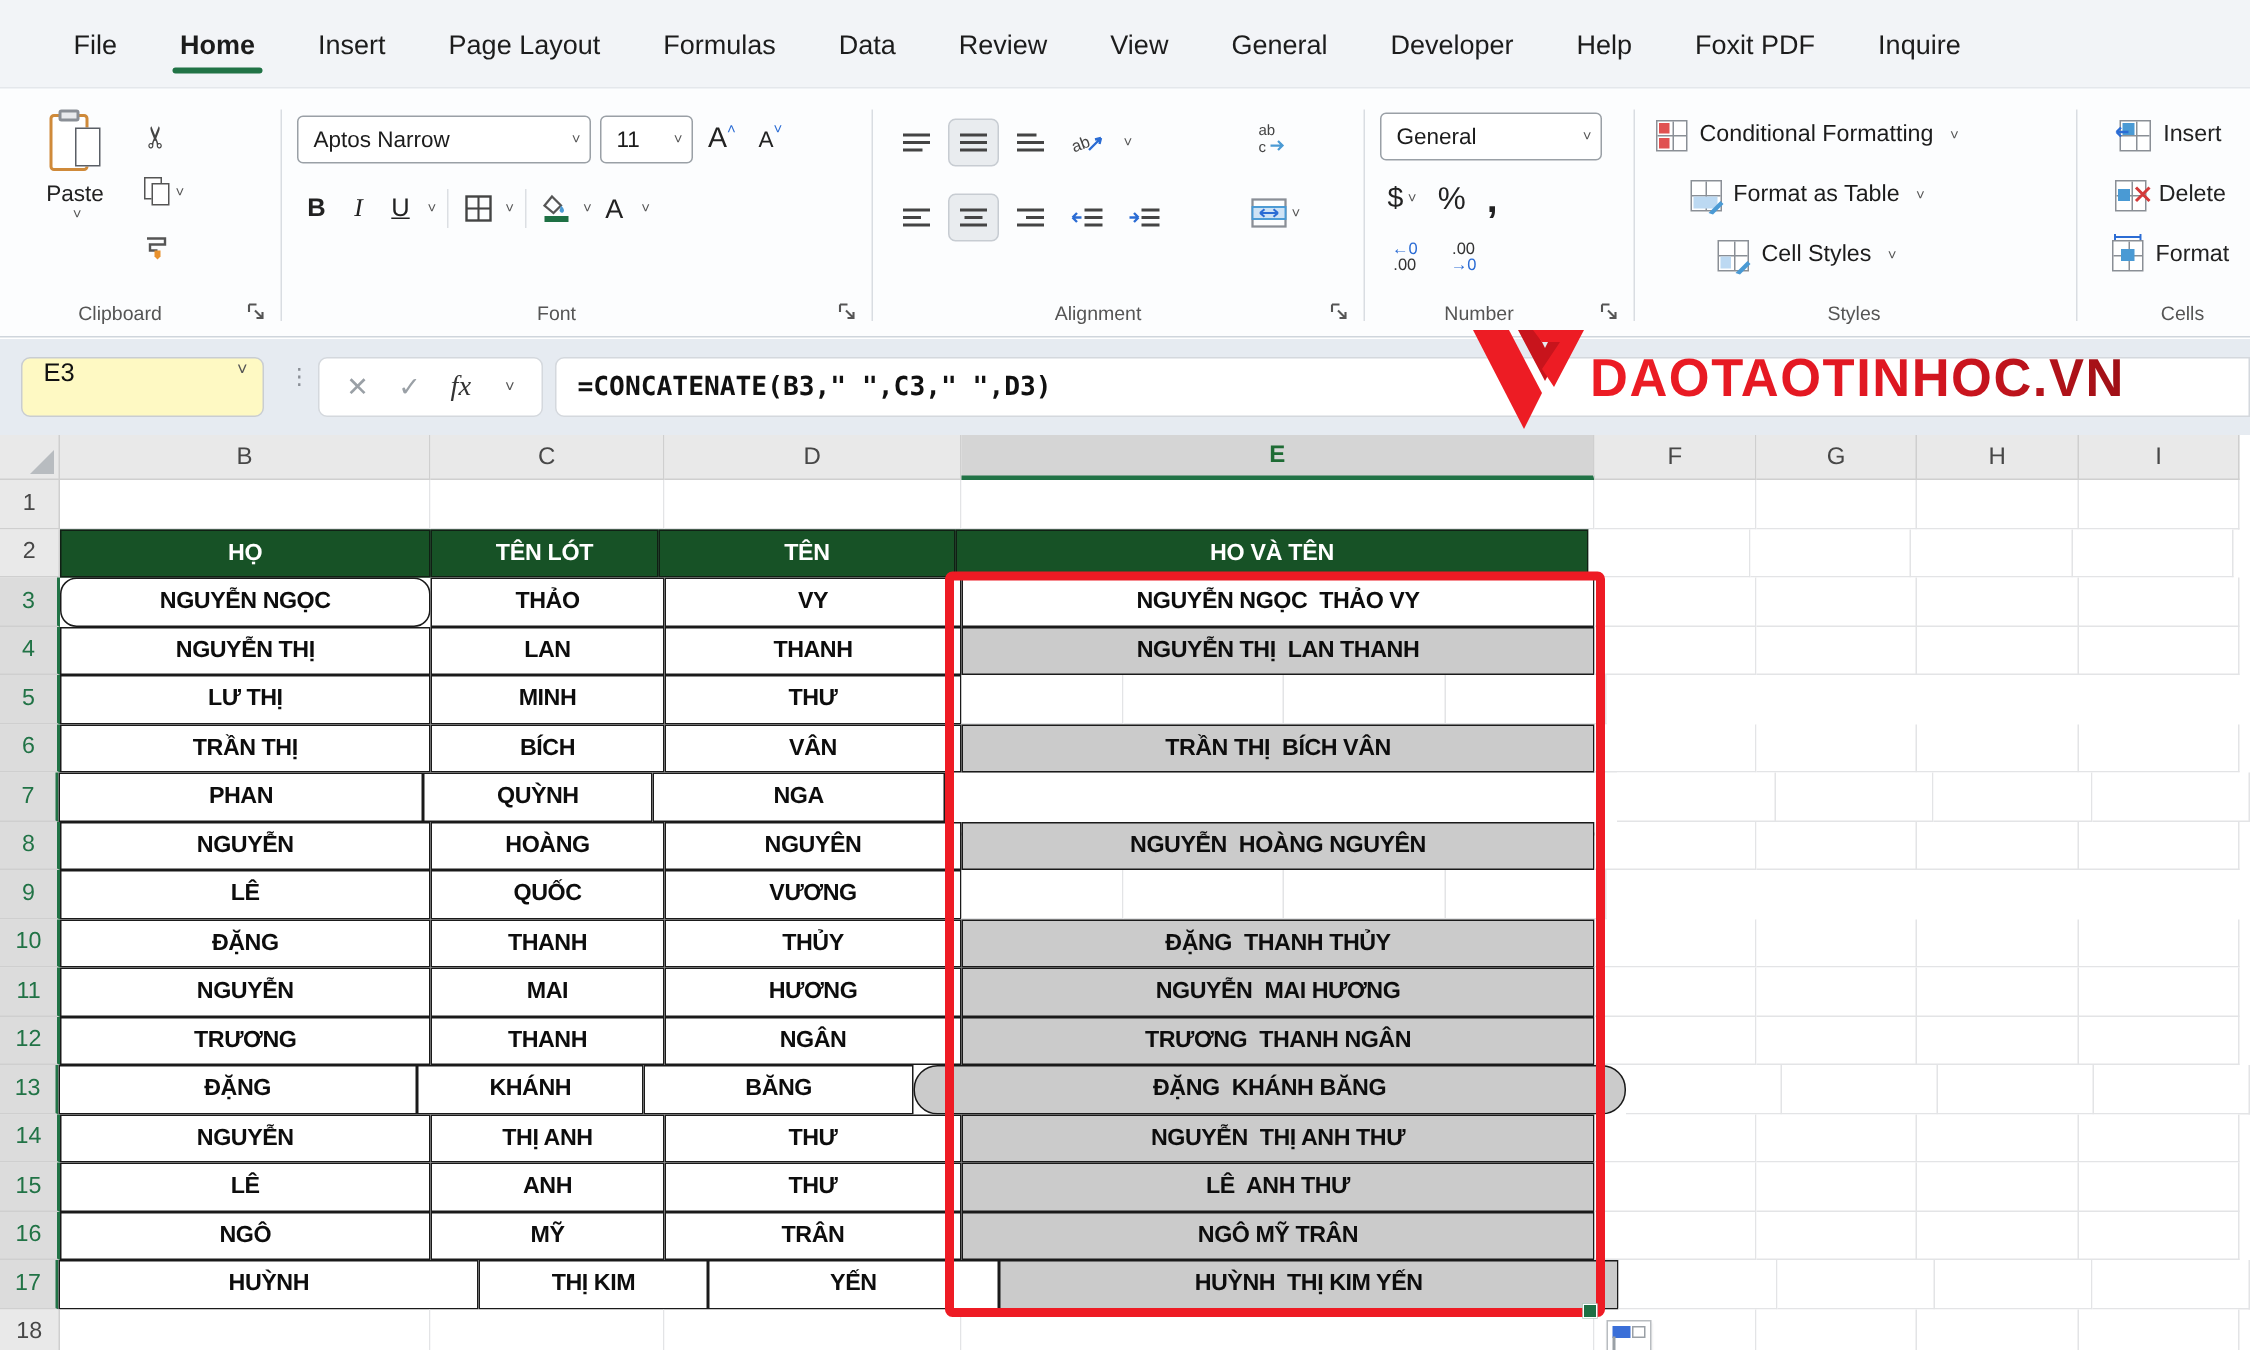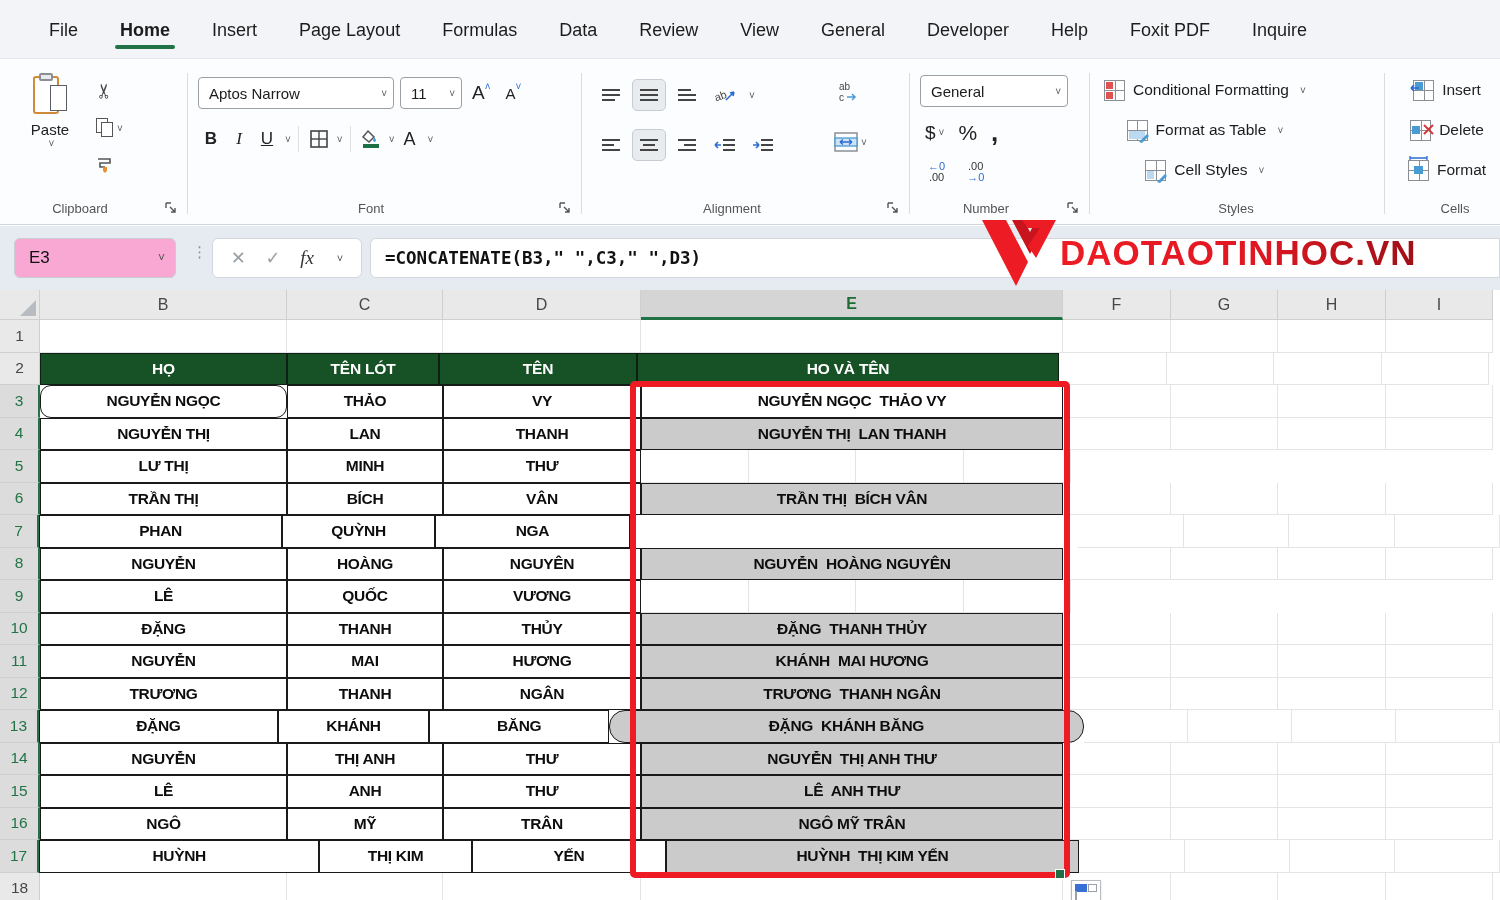--- a/index.html
+++ b/index.html
@@ -77,22 +77,22 @@
   .mini-grid::after { content:""; position:absolute; top:50%; left:0; right:0; height:1px; background:#8a8f96; } 
   .mg-accent { position:absolute; z-index:2; }
 
   
   .cells-col { position:absolute; left:12px; top:8px; display:flex; flex-direction:column; gap:10px; }
   .cell-item { display:flex; align-items:center; gap:8px; font-size:15.5px; height:30px; white-space:nowrap; }
 
   
   .fbar { position:absolute; top:226px; left:0; width:1500px; height:64px; background:#e6ebf1;
     display:flex; align-items:center; }
-  .namebox { position:absolute; left:14px; top:12px; width:162px; height:40px; background:#f9a8d4;
-    border:1px solid #c9cdd2; border-radius:6px; display:flex; align-items:center; padding:0 10px 0 14px;
+  .namebox { position:absolute; left:14px; top:12px; width:162px; height:40px; background:#fef9c3;
+    border:1px solid #c9cdd2; border-radius:6px; display:flex; align-items:flex-start; padding:0 10px 0 14px;
     font-size:17px; color:#111; }
   .namebox .chev { margin-left:auto; font-size:12px; }
   .fdots { position:absolute; left:192px; top:22px; color:#8a8f96; font-size:15px; letter-spacing:0; line-height:7px; }
   .fxbox { position:absolute; left:212px; top:12px; width:150px; height:40px; background:#fff;
     border:1px solid #d4d8dd; border-radius:6px; display:flex; align-items:center; justify-content:space-around; padding:0 8px; }
   .fxbox .x { color:#9aa0a6; font-size:18px; }
   .fxbox .ok { color:#9aa0a6; font-size:18px; }
   .fxbox .fx { font-family:"Liberation Serif", serif; font-style:italic; font-size:19px; color:#333; }
   .fxbox .chev { font-size:11px; }
   .finput { position:absolute; left:370px; top:12px; right:0; height:40px; background:#fff;
@@ -608,21 +608,21 @@
         <div class="cell" style="width: 108px;"></div>
         <div class="cell" style="width: 107px;"></div>
         <div class="cell" style="width: 108px;"></div>
         <div class="cell" style="width: 107px;"></div>
       </div>
       <div class="sheet-row">
         <div class="row-num sel">11</div>
         <div class="cell tdata" style="width: 247px;">NGUYỄN</div>
         <div class="cell tdata" style="width: 156px;">MAI</div>
         <div class="cell tdata" style="width: 198px;">HƯƠNG</div>
-        <div class="cell tdata gray" style="width: 422px;">KHÁNH  MAI HƯƠNG</div>
+        <div class="cell tdata gray" style="width: 422px;">NGUYỄN  MAI HƯƠNG</div>
         <div class="cell" style="width: 108px;"></div>
         <div class="cell" style="width: 107px;"></div>
         <div class="cell" style="width: 108px;"></div>
         <div class="cell" style="width: 107px;"></div>
       </div>
       <div class="sheet-row">
         <div class="row-num sel">12</div>
         <div class="cell tdata" style="width: 247px;">TRƯƠNG</div>
         <div class="cell tdata" style="width: 156px;">THANH</div>
         <div class="cell tdata" style="width: 198px;">NGÂN</div>

